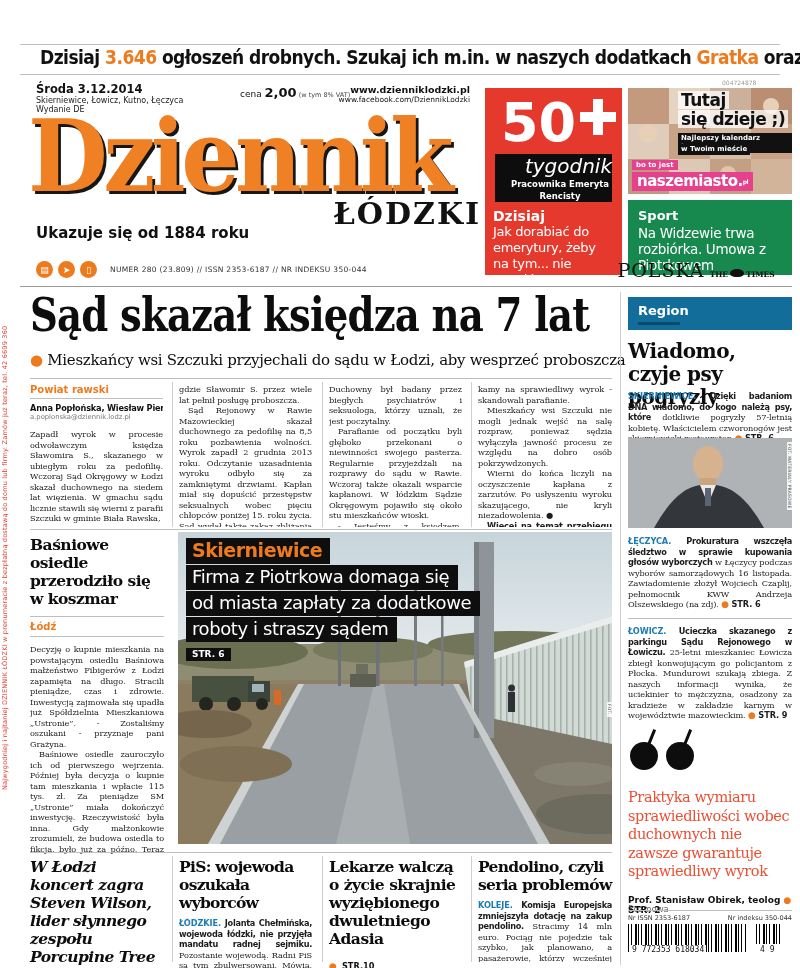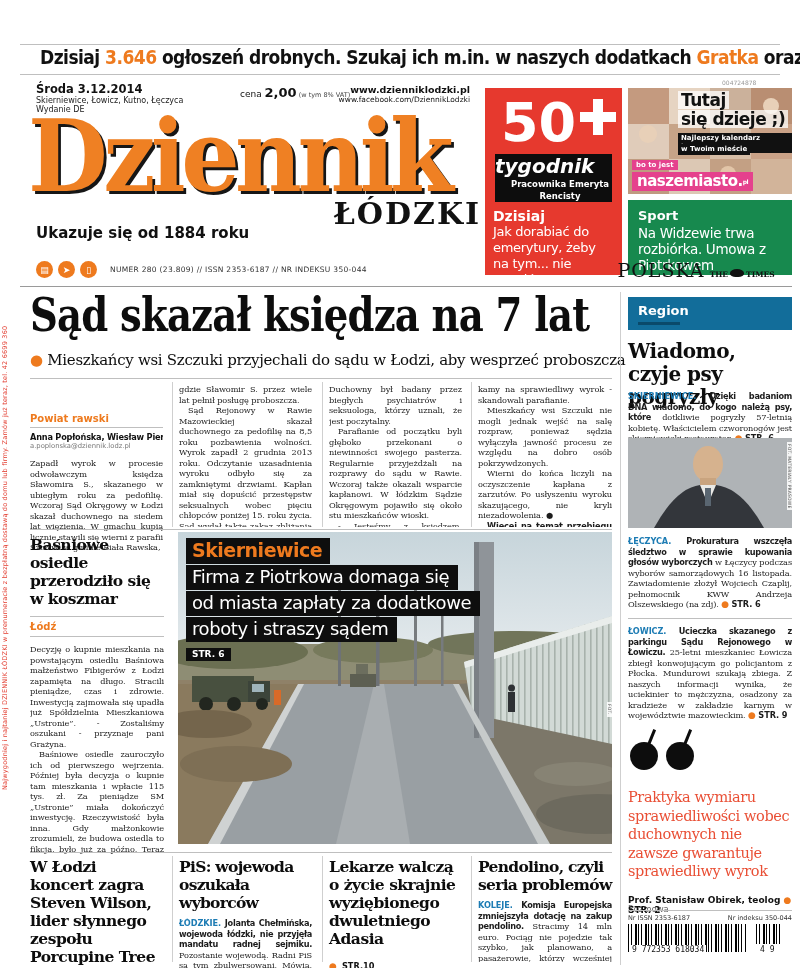--- a/index.html
+++ b/index.html
@@ -39,21 +39,21 @@
   .times{font-family:"DejaVu Serif",serif;font-size:7.5px;font-weight:bold;}
   .eagle{display:inline-block;width:14px;height:8px;background:#111;border-radius:50% 50% 40% 40%;vertical-align:middle;margin:0 2px;}
 
   
   .redbox{position:absolute;left:485px;top:88px;width:137px;height:187px;background:#e6392e;color:#fff;overflow:hidden;}
   .r50{font-weight:bold;font-size:54px;line-height:54px;font-family:"DejaVu Sans",sans-serif;}
   .cross{position:relative;display:inline-block;width:36px;height:36px;vertical-align:6px;margin-left:4px;}
   .cross::before,.cross::after{content:"";position:absolute;background:#fff;}
   .cross::before{left:13px;top:0;width:10px;height:36px;}
   .cross::after{left:0;top:13px;width:36px;height:10px;}
-  .tygstrip{background:#0d0d0d;color:#fff;text-align:left;font-style:italic;font-weight:bold;font-size:20px;line-height:24px;}
+  .tygstrip{background:#0d0d0d;color:#fff;text-align:right;font-style:italic;font-weight:normal;font-size:20px;line-height:24px;}
   .tygsub{background:#0d0d0d;color:#fff;text-align:center;font-weight:bold;font-size:8.5px;line-height:12px;}
   .rlabel{font-weight:bold;font-size:14px;}
   .rtext{font-size:13px;line-height:16px;letter-spacing:-0.3px;}
 
   .adbox{position:absolute;left:628px;top:88px;width:164px;height:106px;overflow:hidden;}
   .ad-big{position:absolute;font-weight:bold;font-size:17px;line-height:18px;color:#111;
           background:rgba(255,255,255,0.75);padding:0 3px;letter-spacing:-0.5px;}
   .ad-sub{position:absolute;background:#111;color:#fff;font-weight:bold;font-size:7px;line-height:9px;padding:1px 3px;}
   .ad-tag{position:absolute;background:#e5418d;color:#fff;font-weight:bold;font-size:7px;padding:1px 4px;}
   .ad-brand{position:absolute;background:#e5418d;color:#fff;font-weight:bold;font-size:15px;line-height:19px;padding:0 5px;letter-spacing:-0.5px;}
@@ -223,27 +223,27 @@
   <div class="headline">Sąd skazał księdza na 7 lat</div>
   <div class="subhead">
     <span class="bx"></span><span>Mieszkańcy wsi Szczuki przyjechali do sądu w Łodzi, aby wesprzeć proboszcza</span>
   </div>
 
   <div class="hl" style="left:30px;top:378px;width:582px;"></div>
   <div class="vl" style="left:172px;top:382px;height:145px;"></div>
   <div class="vl" style="left:322px;top:382px;height:145px;"></div>
   <div class="vl" style="left:471px;top:382px;height:145px;"></div>
 
-  <div class="abs" style="left:30px;top:384px;width:133px;height:143px;overflow:hidden;margin-top:29px;">
+  <div class="abs" style="left:30px;top:384px;width:133px;height:143px;overflow:hidden;">
     <div class="kick-o">Powiat rawski</div>
     <div class="hl" style="position:static;margin:3px 0 4px 0;"></div>
     <div class="byline">Anna Popłońska, Wiesław Pierzchała</div>
     <div class="email">a.poplonska@dziennik.lodz.pl</div>
     <div class="bt" style="margin-top:8px;">
-        <p><span>Zapadł wyrok w procesie odwoławczym księdza Sławomira S., skazanego w ubiegłym roku za pedofilię. Wczoraj Sąd Okręgowy w Łodzi skazał duchownego na siedem lat więzienia. W gmachu kupią licznie stawili się wierni z parafii Szczuki w gminie Biała Rawska,</span></p>
+        <p><span>Zapadł wyrok w procesie odwoławczym księdza Sławomira S., skazanego w ubiegłym roku za pedofilię. Wczoraj Sąd Okręgowy w Łodzi skazał duchownego na siedem lat więzienia. W gmachu sądu licznie stawili się wierni z parafii Szczuki w gminie Biała Rawska,</span></p>
       </div>
   </div>
   <div class="abs bt" style="left:179px;top:384px;width:133px;height:143px;">
     <p><span>gdzie Sławomir S. przez wiele lat pełnił posługę proboszcza.</span></p>
     <p><span>Sąd Rejonowy w Rawie Mazowieckiej skazał duchownego za pedofilię na 8,5 roku pozbawienia wolności. Wyrok zapadł 2 grudnia 2013 roku. Odczytanie uzasadnienia wyroku odbyło się za zamkniętymi drzwiami. Kapłan miał się dopuścić przestępstw seksualnych wobec pięciu chłopców poniżej 15. roku życia. Sąd wydał także zakaz zbliżania się do ofiar oraz zakaz prowadzenia zajęć z małoletnimi.</span></p>
   </div>
   <div class="abs bt" style="left:329px;top:384px;width:133px;height:143px;">
     <p><span>Duchowny był badany przez biegłych psychiatrów i seksuologa, którzy uznali, że jest poczytalny.</span></p>
     <p><span>Parafianie od początku byli głęboko przekonani o niewinności swojego pasterza. Regularnie przyjeżdżali na rozprawy do sądu w Rawie. Wczoraj także okazali wsparcie kapłanowi. W łódzkim Sądzie Okręgowym pojawiło się około stu mieszkańców wioski.</span></p>
     <p><span>- Jesteśmy z księdzem. Witamy. Szczęść Boże. Kochamy księdza i cze-</span></p>
@@ -375,21 +375,21 @@
   <div class="bars" style="left:756px;top:924px;width:24px;height:20px;"></div>
   <div class="bc-num" style="left:630px;top:945px;">9 772353 618034</div>
   <div class="bc-num" style="left:758px;top:945px;">4 9</div>
 
   <div class="hl" style="left:30px;top:852px;width:582px;"></div>
   <div class="vl" style="left:172px;top:856px;height:106px;"></div>
   <div class="vl" style="left:322px;top:856px;height:106px;"></div>
   <div class="vl" style="left:471px;top:856px;height:106px;"></div>
 
   <div class="abs" style="left:30px;top:858px;width:134px;">
-    <div class="sh" style="position:static;">W Łodzi koncert zagra Steven Wilson, lider słynnego zespołu Porcupine Tree</div>
+    <div class="sh" style="position:static;font-style:italic;">W Łodzi koncert zagra Steven Wilson, lider słynnego zespołu Porcupine Tree</div>
 
   </div>
 
   <div class="abs" style="left:179px;top:858px;width:133px;">
     <div class="sh" style="position:static;letter-spacing:-0.7px;">PiS: wojewoda oszukała wyborców</div>
     <div class="bt" style="margin-top:6px;height:62px;">
       <p><span class="kick-b">ŁÓDZKIE. </span><span class="blead">Jolanta Chełmińska, wojewoda łódzki, nie przyjęła mandatu radnej sejmiku. </span><span>Pozostanie wojewodą. Radni PiS są tym zbulwersowani. Mówią, że wyborcy Chełmińskiej mogą poczuć się oszukani. </span> </p>
     </div>
   </div>
 

